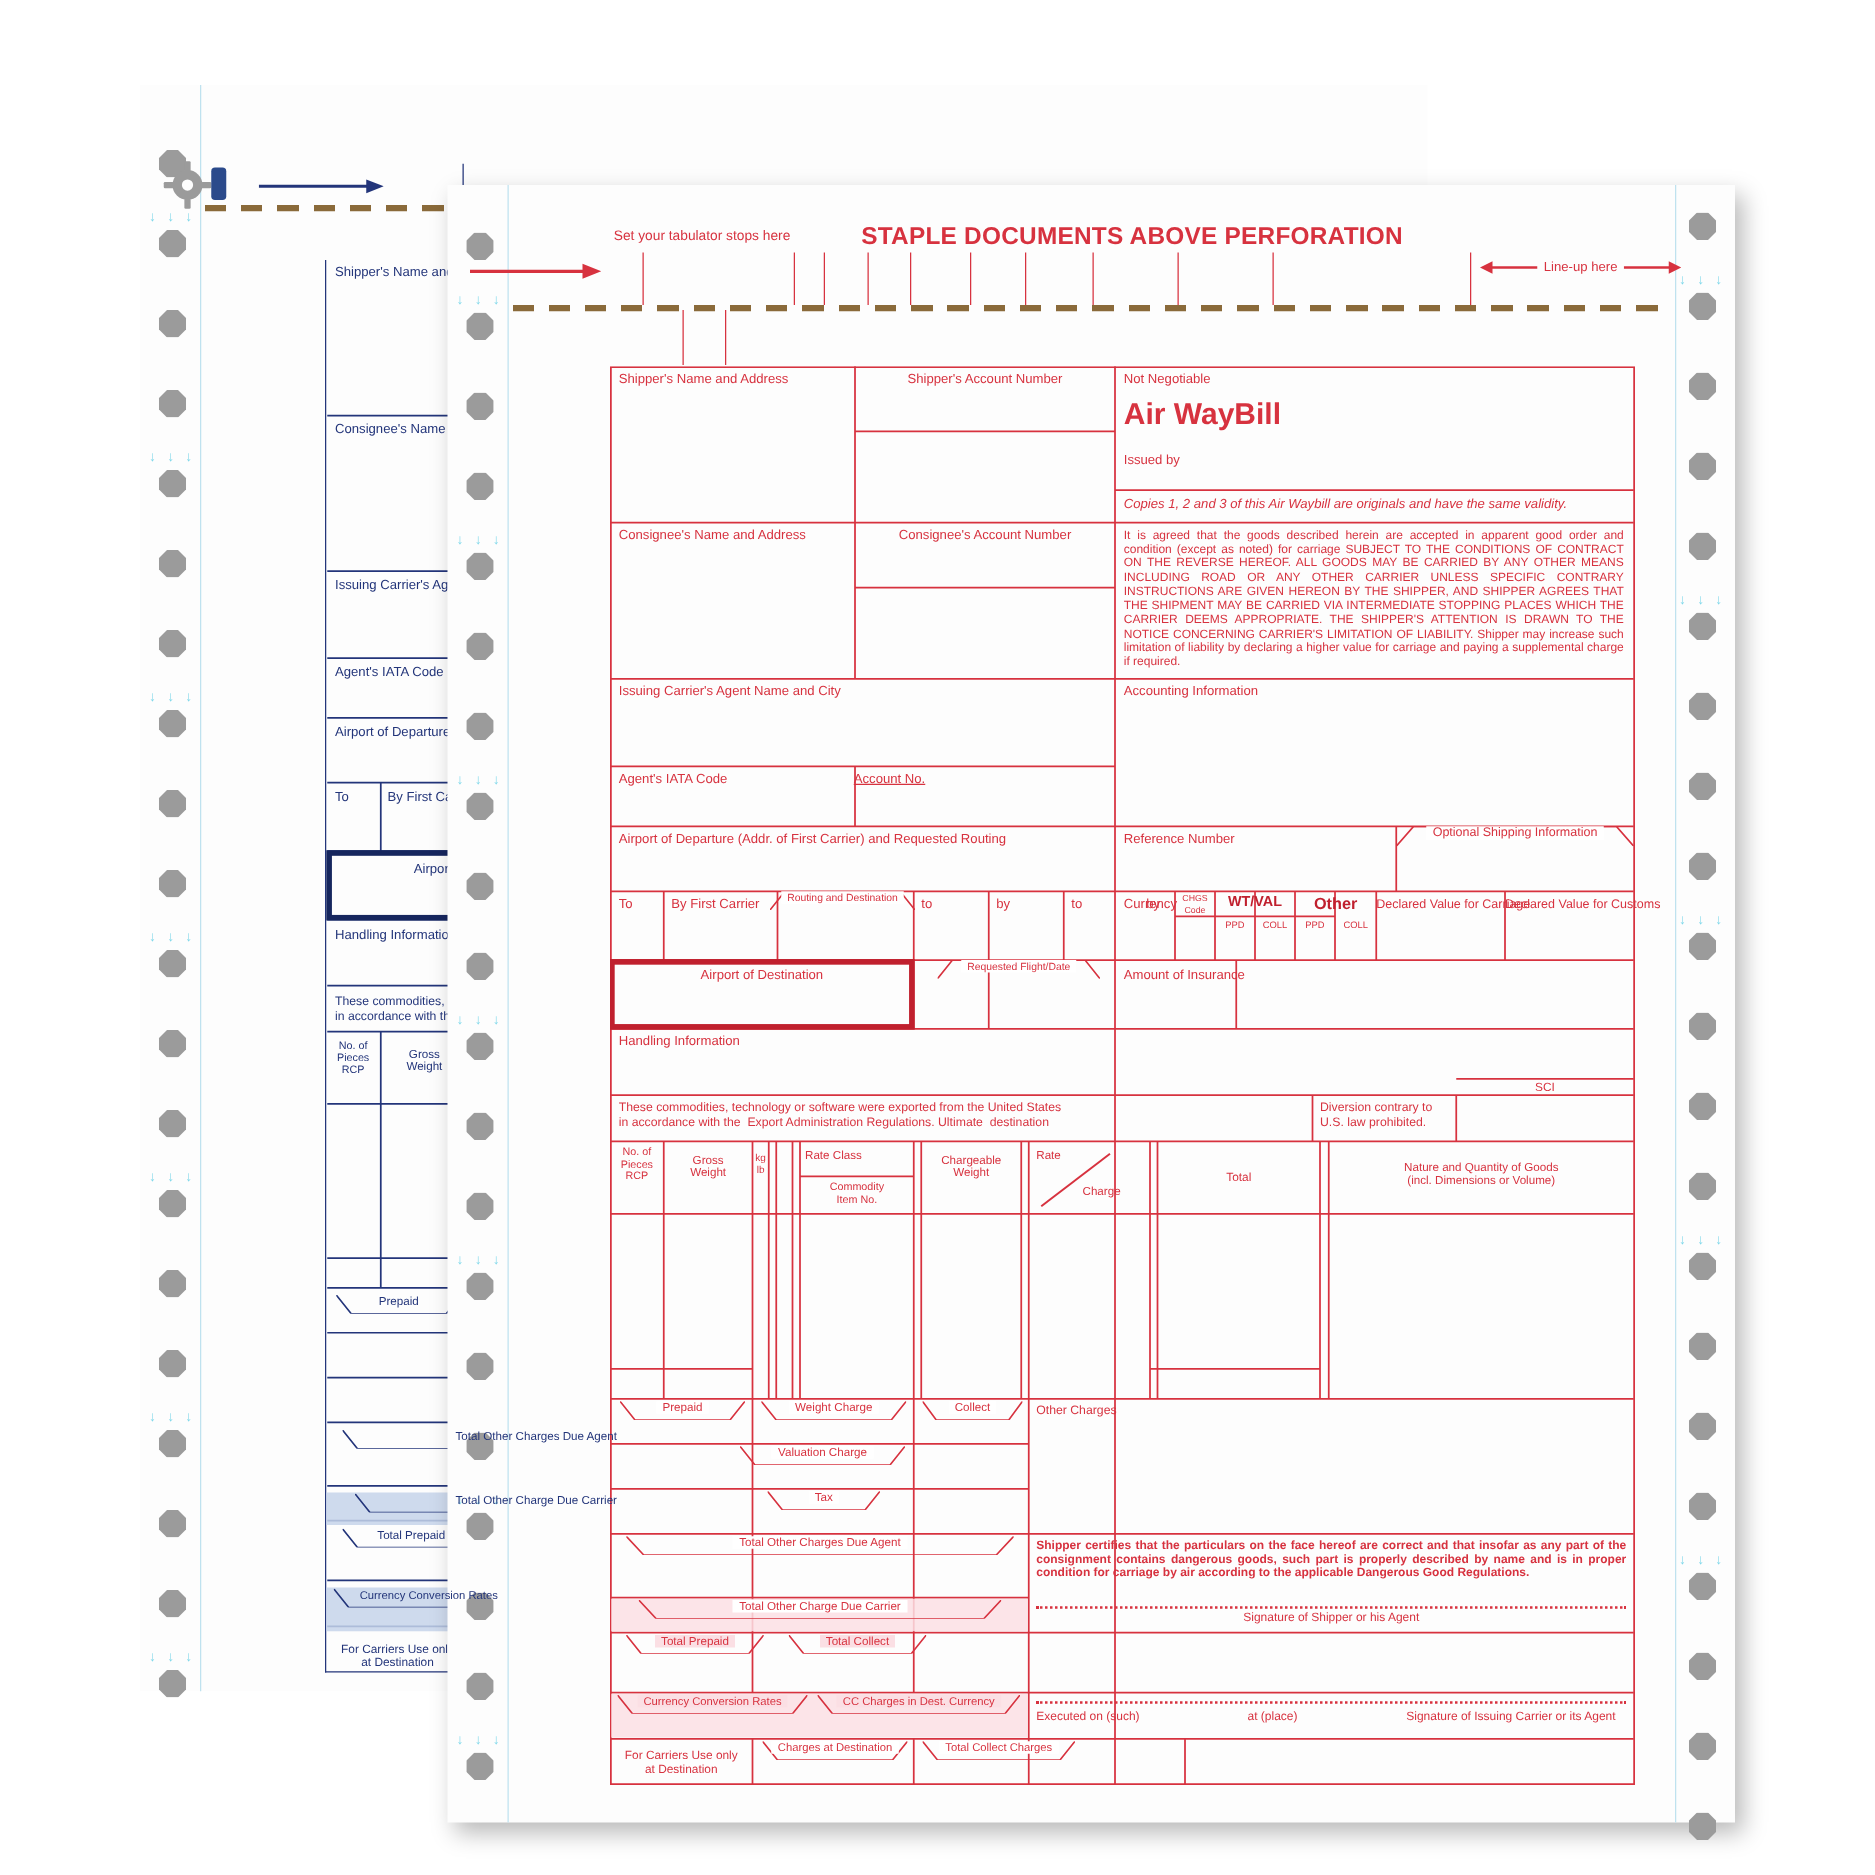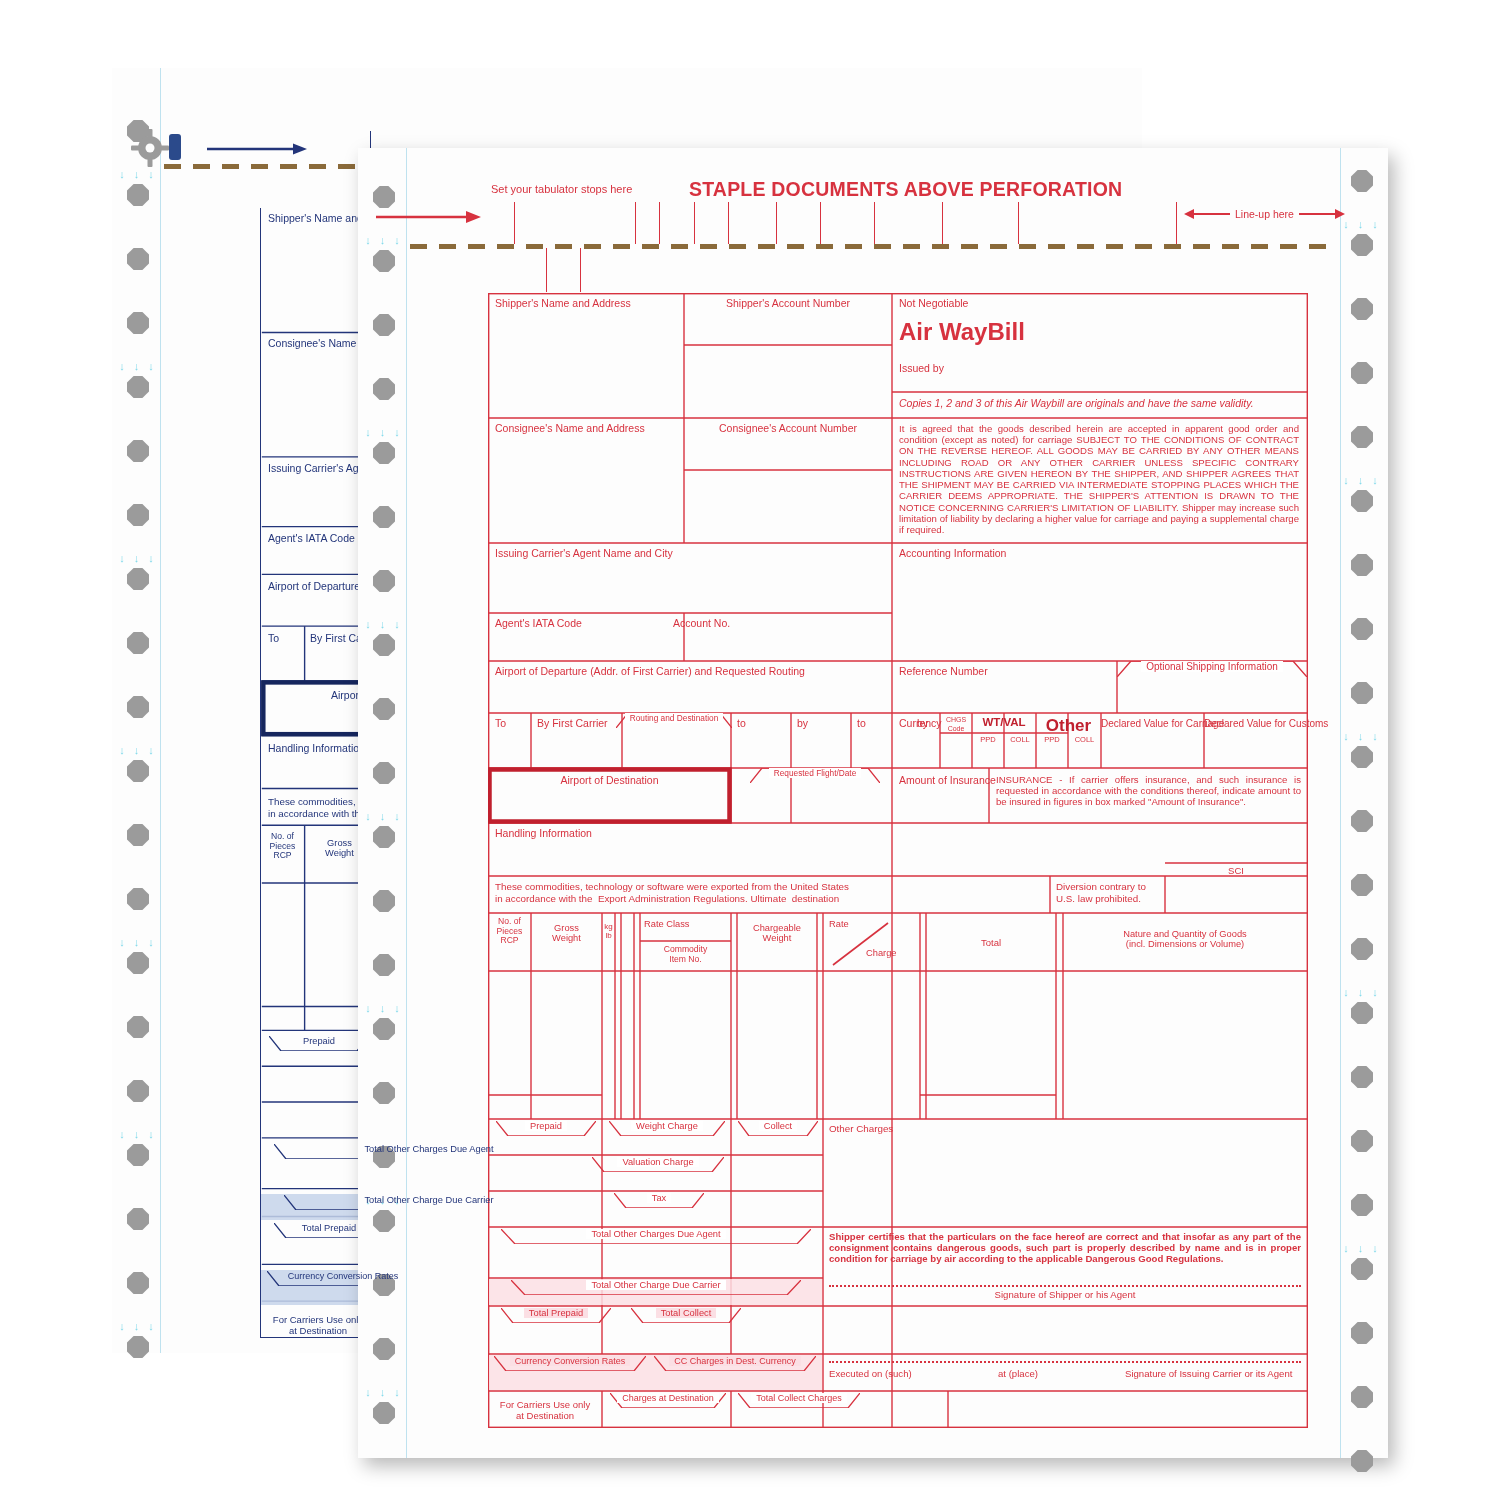--- a/index.html
+++ b/index.html
@@ -446,21 +446,21 @@
       <div class="lbl" style="left:411px;top:70px;font-size:10.5px;color:#d7323f;">Issued by</div>
       <div class="lbl" style="left:411px;top:105px;font-size:10.5px;color:#d7323f;font-style:italic;">Copies 1, 2 and 3 of this Air Waybill are originals and have the same validity.</div>
 
       <div class="lbl" style="left:7px;top:130px;font-size:10.5px;color:#d7323f;">Consignee's Name and Address</div>
       <div class="lbl lbl-c" style="left:196px;top:130px;width:208px;font-size:10.5px;color:#d7323f;">Consignee's Account Number</div>
       <div class="para" style="left:411px;top:130px;width:400px;font-size:9.6px;color:#d7323f;">It is agreed that the goods described herein are accepted in apparent good order and condition (except as noted) for carriage SUBJECT TO THE CONDITIONS OF CONTRACT ON THE REVERSE HEREOF. ALL GOODS MAY BE CARRIED BY ANY OTHER MEANS INCLUDING ROAD OR ANY OTHER CARRIER UNLESS SPECIFIC CONTRARY INSTRUCTIONS ARE GIVEN HEREON BY THE SHIPPER, AND SHIPPER AGREES THAT THE SHIPMENT MAY BE CARRIED VIA INTERMEDIATE STOPPING PLACES WHICH THE CARRIER DEEMS APPROPRIATE. THE SHIPPER'S ATTENTION IS DRAWN TO THE NOTICE CONCERNING CARRIER'S LIMITATION OF LIABILITY. Shipper may increase such limitation of liability by declaring a higher value for carriage and paying a supplemental charge if required.</div>
 
       <div class="lbl" style="left:7px;top:255px;font-size:10.5px;color:#d7323f;">Issuing Carrier's Agent Name and City</div>
       <div class="lbl" style="left:411px;top:255px;font-size:10.5px;color:#d7323f;">Accounting Information</div>
       <div class="lbl" style="left:7px;top:325px;font-size:10.5px;color:#d7323f;">Agent's IATA Code</div>
-      <div class="lbl" style="left:185px;top:325px;font-size:10.5px;color:#d7323f;">Account No.</div>
+      <div class="lbl" style="left:195px;top:325px;font-size:10.5px;color:#d7323f;text-decoration:underline;">Account No.</div>
 
       <div class="lbl" style="left:7px;top:373px;font-size:10.5px;color:#d7323f;">Airport of Departure (Addr. of First Carrier) and Requested Routing</div>
       <div class="lbl" style="left:411px;top:373px;font-size:10.5px;color:#d7323f;">Reference Number</div>
 
       <div class="banner" style="left:629px;top:368px;width:190px;height:16px;">
         <svg width="190" height="16" viewBox="0 0 190 16" style="position:absolute;left:0;top:0;">
           <polyline points="0,16 14,0 176,0 190,16" fill="none" stroke="#d7323f" stroke-width="1.4"></polyline>
         </svg>
         <span class="bn-txt" style="font-size:10px;color:#d7323f;top:0px;">Optional Shipping Information</span>
       </div>
@@ -475,37 +475,36 @@
       </div>
       <div class="lbl" style="left:249px;top:425px;font-size:10.5px;color:#d7323f;">to</div>
       <div class="lbl" style="left:309px;top:425px;font-size:10.5px;color:#d7323f;">by</div>
       <div class="lbl" style="left:369px;top:425px;font-size:10.5px;color:#d7323f;">to</div>
       <div class="lbl" style="left:429px;top:425px;font-size:10.5px;color:#d7323f;">by</div>
 
       <div class="lbl" style="left:411px;top:425px;font-size:10.5px;color:#d7323f;">Currency</div>
       <div class="lbl lbl-c" style="left:452px;top:423px;width:32px;font-size:7px;color:#d7323f;">CHGS</div>
       <div class="lbl lbl-c" style="left:452px;top:432px;width:32px;font-size:7px;color:#d7323f;">Code</div>
       <div class="lbl lbl-c" style="left:484px;top:423px;width:64px;font-size:11.5px;font-weight:bold;color:#c0202e;">WT/VAL</div>
-      <div class="lbl lbl-c" style="left:548px;top:423px;width:65px;font-size:17px;font-weight:bold;color:#c0202e;">Other</div>
+      <div class="lbl lbl-c" style="left:548px;top:423px;width:65px;font-size:13px;font-weight:bold;color:#c0202e;">Other</div>
       <div class="lbl lbl-c" style="left:484px;top:443px;width:32px;font-size:7.5px;color:#d7323f;">PPD</div>
       <div class="lbl lbl-c" style="left:516px;top:443px;width:32px;font-size:7.5px;color:#d7323f;">COLL</div>
       <div class="lbl lbl-c" style="left:548px;top:443px;width:32px;font-size:7.5px;color:#d7323f;">PPD</div>
       <div class="lbl lbl-c" style="left:580px;top:443px;width:33px;font-size:7.5px;color:#d7323f;">COLL</div>
       <div class="lbl lbl-c" style="left:613px;top:425px;width:103px;font-size:10px;color:#d7323f;">Declared Value for Carriage</div>
       <div class="lbl lbl-c" style="left:716px;top:425px;width:103px;font-size:10px;color:#d7323f;">Declared Value for Customs</div>
 
       <div class="lbl lbl-c" style="left:0px;top:482px;width:243px;font-size:10.5px;color:#d7323f;">Airport of Destination</div>
       <div class="banner" style="left:262px;top:475px;width:130px;height:15px;">
         <svg width="130" height="15" viewBox="0 0 130 15" style="position:absolute;left:0;top:0;">
           <polyline points="0,15 12,0 118,0 130,15" fill="none" stroke="#d7323f" stroke-width="1.3"></polyline>
         </svg>
         <span class="bn-txt" style="font-size:8.3px;color:#d7323f;">Requested Flight/Date</span>
       </div>
       <div class="lbl" style="left:411px;top:482px;font-size:10.5px;color:#d7323f;">Amount of Insurance</div>
-      <div class="para" style="left:508px;top:481px;width:305px;font-size:9.6px;color:#d7323f;">INSURANCE - If carrier offers insurance, and such insurance is requested in accordance with the conditions thereof, indicate amount to be insured in figures in box marked "Amount of Insurance".</div>
 
       <div class="lbl" style="left:7px;top:535px;font-size:10.5px;color:#d7323f;">Handling Information</div>
 
       <div class="lbl" style="left:7px;top:589px;font-size:9.8px;color:#d7323f;">These commodities, technology or software were exported from the United States</div>
       <div class="lbl" style="left:7px;top:601px;font-size:9.8px;color:#d7323f;">in accordance with the  Export Administration Regulations. Ultimate  destination</div>
       <div class="lbl" style="left:568px;top:589px;font-size:9.8px;color:#d7323f;">Diversion contrary to</div>
       <div class="lbl" style="left:568px;top:601px;font-size:9.8px;color:#d7323f;">U.S. law prohibited.</div>
       <div class="lbl lbl-c" style="left:677px;top:573px;width:142px;font-size:9.5px;color:#d7323f;">SCI</div>
 
       <div class="lbl lbl-c" style="left:0px;top:624px;width:43px;font-size:8.6px;color:#d7323f;">No. of

